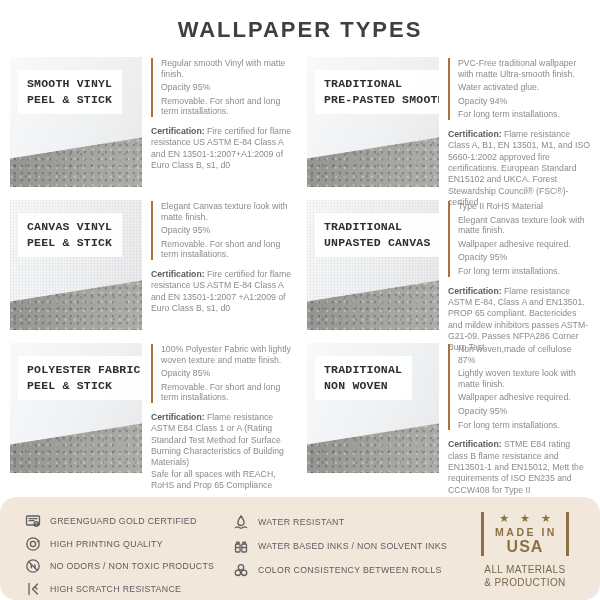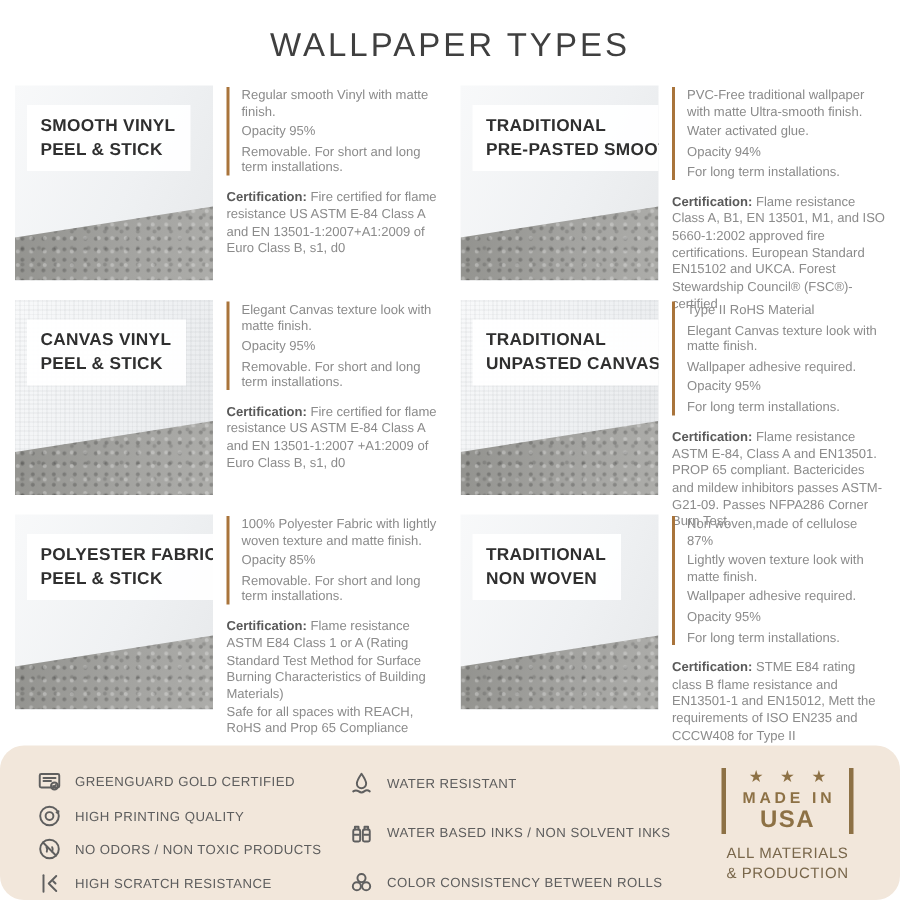--- a/index.html
+++ b/index.html
@@ -14,21 +14,21 @@
   }
   *{box-sizing:border-box;margin:0;padding:0;}
   html,body{background:#ffffff;}
   body{font-family:"Liberation Sans","DejaVu Sans",sans-serif;}
   .page{width:600px;height:600px;position:relative;overflow:hidden;background:#fff;margin:0 auto;}
 
   .page-title{
     text-align:center;
     padding-top:17px;
     font-size:22px;
-    font-weight:400;
+    font-weight:700;
     letter-spacing:2px;
     color:var(--title-color);
   }
 
   .panels{
     display:grid;
     grid-template-columns:1fr 1fr;
     grid-template-rows:130px 130px 130px;
     column-gap:14px;
     row-gap:13px;
@@ -37,20 +37,21 @@
   }
   .panel{display:flex;height:130px;}
 
   .photo{
     position:relative;
     width:132px;
     height:130px;
     flex-shrink:0;
     background:linear-gradient(115deg,#f8f9fa 0%,#eff1f3 55%,#e6e8ea 100%);
     overflow:hidden;
+    font-family:Liberation Mono, monospace;
   }
   .tex-canvas::before{
     content:"";
     position:absolute;inset:0;
     background-image:
       repeating-linear-gradient(0deg,rgba(120,125,130,.06) 0 1px,transparent 1px 3px),
       repeating-linear-gradient(90deg,rgba(120,125,130,.06) 0 1px,transparent 1px 3px);
   }
   .wedge{
     position:absolute;inset:0;
@@ -97,21 +98,21 @@
     position:absolute;
     left:0;right:0;bottom:0;
     height:103px;
     background:var(--strip-bg);
     display:flex;
     padding:13px 14px 0 24px;
     border-radius:16px;
   }
   .feature-col{display:flex;flex-direction:column;}
   .feature-col1{width:208px;}
-  .feature-col2{width:232px;justify-content:space-between;}
+  .feature-col2{width:232px;}
   .feature-item{
     display:flex;
     align-items:center;
     gap:9px;
     height:24px;
   }
   .feature-item .icon{
     width:17px;height:17px;
     flex-shrink:0;
     display:inline-flex;

